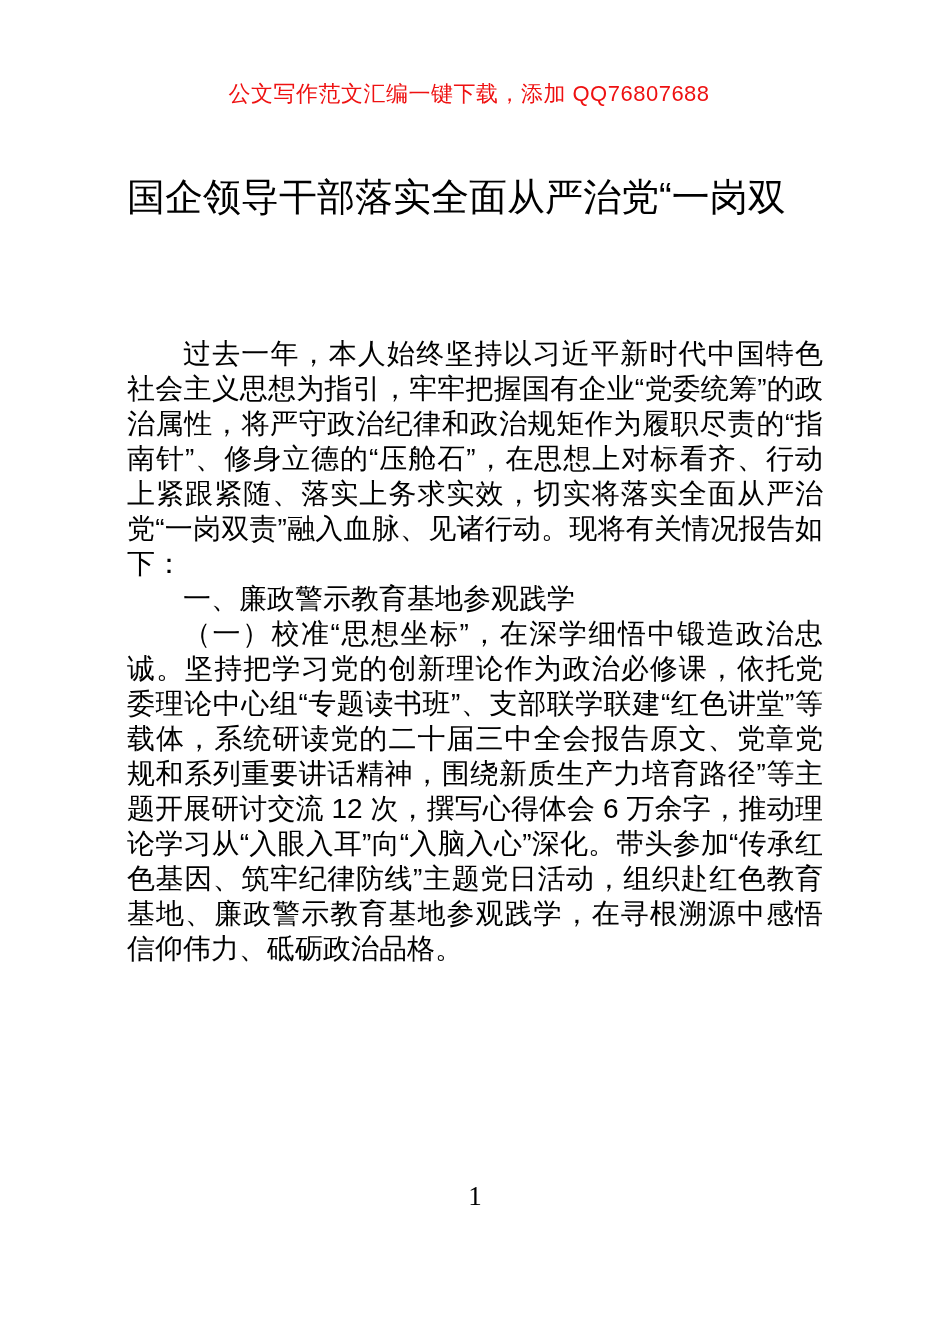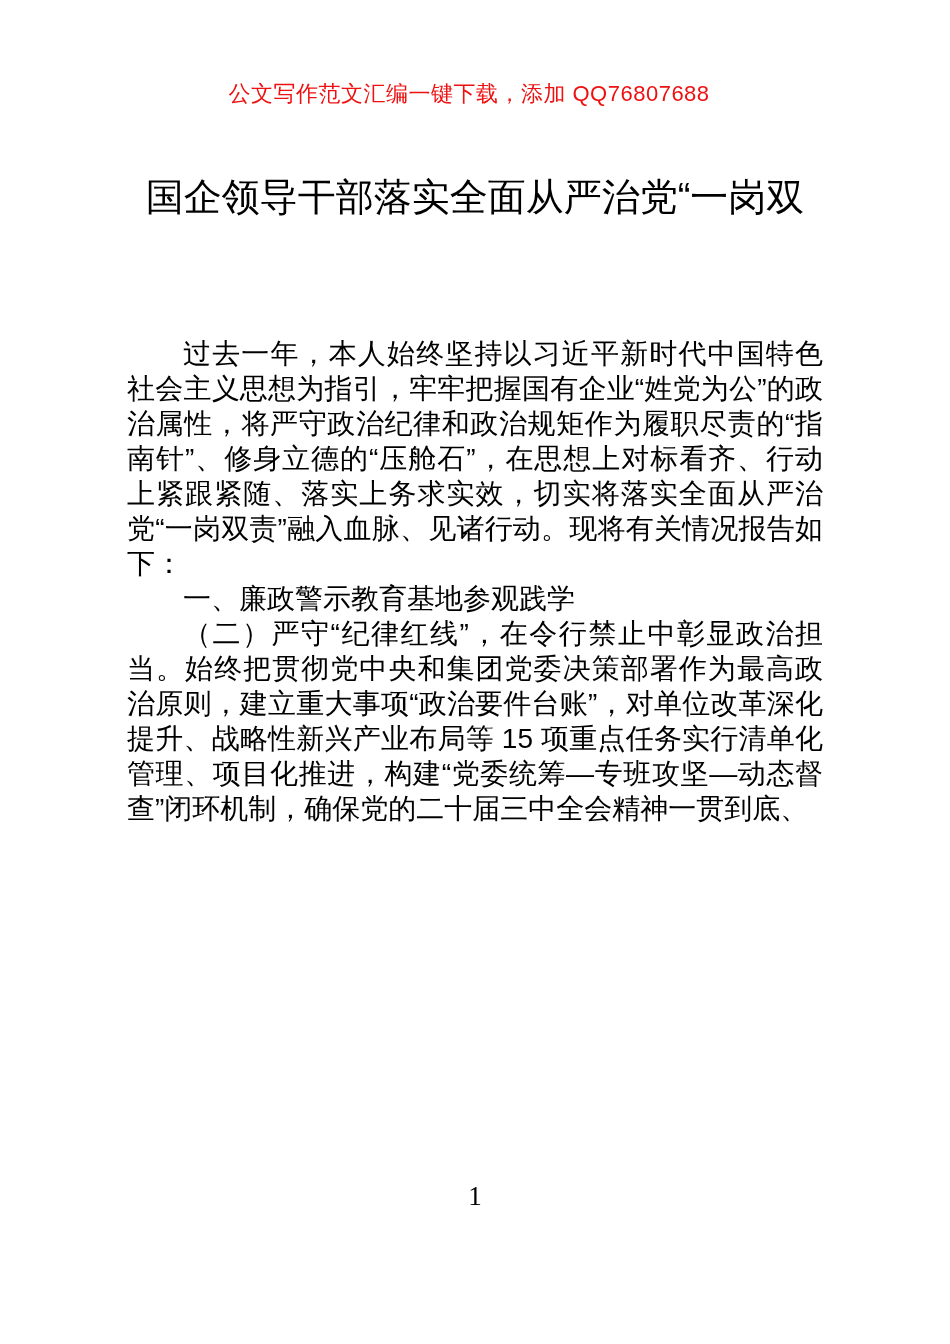--- a/index.html
+++ b/index.html
@@ -25,21 +25,21 @@
     font-size: 22px;
     line-height: 28px;
     color: #ee1111;
     letter-spacing: 0.5px;
   }
   .doc-title {
     position: absolute;
     top: 160px;
     left: 127px;
     width: 696px;
-    text-align: center;
+    text-align: left;
     font-size: 38px;
     line-height: 74px;
     font-weight: normal;
     margin: 0;
     color: #000000;
   }
   .doc-body {
     position: absolute;
     top: 336px;
     left: 127px;
@@ -71,20 +71,20 @@
 </head>
 <body>
 
 <div class="page">
 
   <div class="promo-banner">公文写作范文汇编一键下载，添加 QQ76807688</div>
 
   <h1 class="doc-title"><span>国企领导干部落实全面从严治党“一岗双</span><br></h1>
 
   <div class="doc-body">
-    <p>过去一年，本人始终坚持以习近平新时代中国特色社会主义思想为指引，牢牢把握国有企业“姓党为公”的政治属性，将严守政治纪律和政治规矩作为履职尽责的“指南针”、修身立德的“压舱石”，在思想上对标看齐、行动上紧跟紧随、落实上务求实效，切实将落实全面从严治党“一岗双责”融入血脉、见诸行动。现将有关情况报告如下：</p>
+    <p>过去一年，本人始终坚持以习近平新时代中国特色社会主义思想为指引，牢牢把握国有企业“党委统筹”的政治属性，将严守政治纪律和政治规矩作为履职尽责的“指南针”、修身立德的“压舱石”，在思想上对标看齐、行动上紧跟紧随、落实上务求实效，切实将落实全面从严治党“一岗双责”融入血脉、见诸行动。现将有关情况报告如下：</p>
     <p>一、廉政警示教育基地参观践学</p>
-    <p>（二）严守“纪律红线”，在令行禁止中彰显政治担当。始终把贯彻党中央和集团党委决策部署作为最高政治原则，建立重大事项“政治要件台账”，对单位改革深化提升、战略性新兴产业布局等 15 项重点任务实行清单化管理、项目化推进，构建“党委统筹—专班攻坚—动态督查”闭环机制，确保党的二十届三中全会精神一贯到底、</p>
+    <p>（一）校准“思想坐标”，在深学细悟中锻造政治忠诚。坚持把学习党的创新理论作为政治必修课，依托党委理论中心组“专题读书班”、支部联学联建“红色讲堂”等载体，系统研读党的二十届三中全会报告原文、党章党规和系列重要讲话精神，围绕新质生产力培育路径”等主题开展研讨交流 12 次，撰写心得体会 6 万余字，推动理论学习从“入眼入耳”向“入脑入心”深化。带头参加“传承红色基因、筑牢纪律防线”主题党日活动，组织赴红色教育基地、廉政警示教育基地参观践学，在寻根溯源中感悟信仰伟力、砥砺政治品格。</p>
   </div>
 
   <div class="page-number">1</div>
 
 </div>
 
 </body></html>

